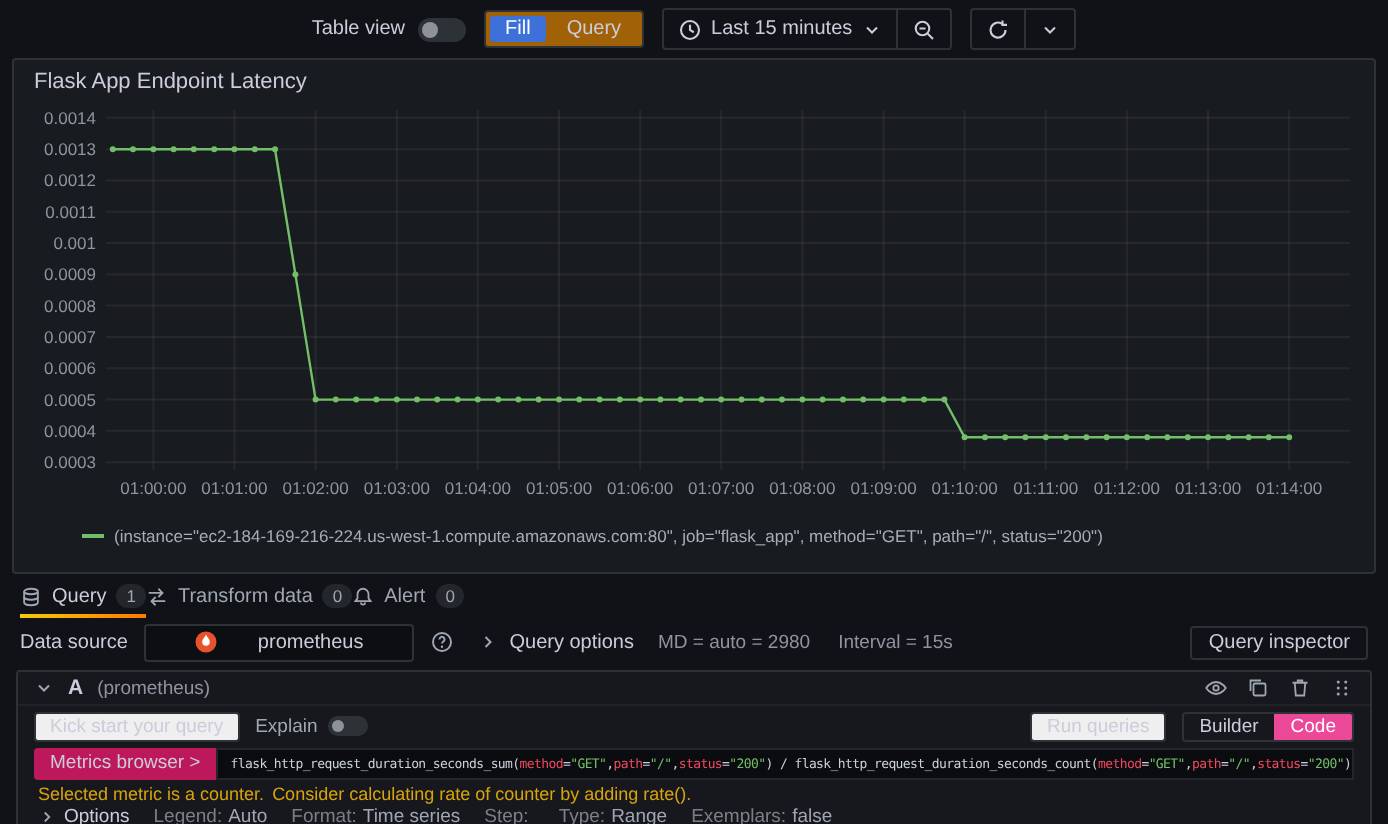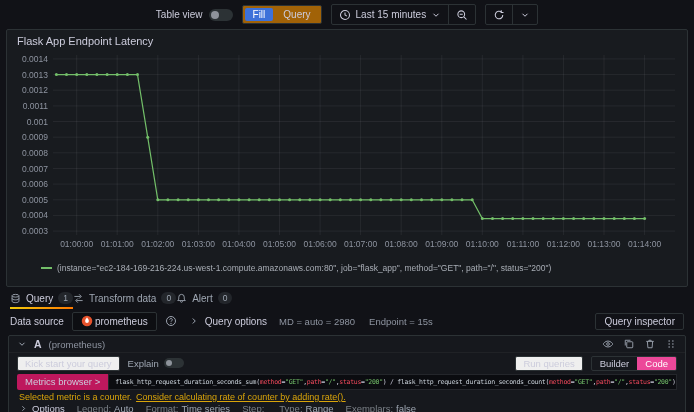--- a/index.html
+++ b/index.html
@@ -32,21 +32,21 @@
   .legend-mark{width:11px;height:0;border-top:2px solid #73bf69}
 
   
   .tabs{display:flex;align-items:center;padding:0 10px;height:19px;margin-top:3px}
   .tab{display:flex;align-items:center;gap:5px;font-size:10px;color:#9fa7b3;height:100%;cursor:pointer;border-bottom:2px solid transparent;padding-bottom:1px}
   .tab.active{color:#ccccdc;border-image:linear-gradient(90deg,#f2cc0c,#ff7800) 1}
   .badge{background:#23262b;border-radius:8px;padding:0 5px;font-size:8.5px;color:#9fa7b3;line-height:12px}
 
   
   .ds-row{display:flex;align-items:center;gap:8px;padding:4px 10px;height:24px;font-size:10px}
-  .ds-picker{display:flex;align-items:center;gap:2px;height:19px;padding:0 8px;background:#0d0e12;border:1px solid #2c3235;border-radius:2px;cursor:pointer}
+  .ds-picker{display:flex;align-items:center;gap:20px;height:19px;padding:0 24px;background:#0d0e12;border:1px solid #2c3235;border-radius:2px;cursor:pointer}
   .icon-btn{color:#9fa7b3;display:flex;align-items:center;cursor:pointer}
   .qo{display:flex;align-items:center;gap:6px;margin-left:4px;cursor:pointer}
   .qo-sum{color:#8e94a0;font-size:9.5px;display:flex;gap:14px;margin-left:4px}
   .sec-btn{border:1px solid #2c3235;border-radius:2px;padding:2px 8px;font-size:10px;color:#ccccdc;background:transparent;cursor:pointer;white-space:nowrap}
 
   
   .qcard{margin:2px 8px 0;border:1px solid #2c3235;border-radius:2px;background:#16181d;overflow:hidden}
   .q-header{display:flex;align-items:center;gap:7px;padding:2px 8px;border-bottom:1px solid #202226;height:17px}
   .q-ref{font-size:10.5px;font-weight:700;color:#ccccdc}
   .q-ds{font-size:9.5px;color:#8e94a0}
@@ -60,21 +60,21 @@
   .seg-item{padding:1px 8px;font-size:9.5px;color:#ccccdc;cursor:pointer}
   .seg-item.sel{background:#ec4899;color:#fff}
   .q-editor{display:flex;padding:1px 8px;height:18px}
   .mb-btn{background:#be185d;border-radius:2px 0 0 2px;padding:2px 8px;font-size:9.5px;color:#ccccdc;white-space:nowrap;cursor:pointer}
   .code-box{flex:1;background:#0b0c10;border:1px solid #24262b;padding:3px 6px;font-family:"DejaVu Sans Mono",monospace;font-size:6.5px;letter-spacing:-0.3px;white-space:nowrap;overflow:hidden;color:#ccccdc;cursor:text}
   .tok-metric{color:#c9d1d9}
   .tok-label{color:#f2495c}
   .tok-string{color:#73bf69}
   .tok-op{color:#ccccdc}
   .q-warning{padding:0 10px;font-size:9px;color:#d9a40a;height:12px;display:flex;align-items:center;gap:4px}
-  .q-warning .wlink{color:#d9a40a;text-decoration:underline;cursor:pointer}
+  .q-warning .wlink{color:#d9a40a;cursor:pointer}
   .q-options{display:flex;align-items:center;gap:12px;padding:0 10px 3px;font-size:9.5px;color:#9fa7b3;height:14px}
   .opts-title{color:#ccccdc;display:flex;align-items:center;gap:4px;cursor:pointer}
   .opt-label{color:#7b8087;margin-right:3px}
   .opt-val{color:#9fa7b3}
 </style>
 </head>
 <body>
 
 <div class="topbar">
   <div class="tv">
@@ -309,21 +309,21 @@
   <span class="qo">
     <span>
         <svg class="ic" width="10" height="10" viewBox="0 0 16 16" fill="none" stroke="#9fa7b3" stroke-width="1.6">
           <path d="M6 4l4 4-4 4"></path>
         </svg>
       </span>
     <span>Query options</span>
   </span>
   <span class="qo-sum">
     <span>MD = auto = 2980</span>
-    <span>Endpoint = 15s</span>
+    <span>Interval = 15s</span>
   </span>
   <span class="spacer"></span>
   <button class="sec-btn">Query inspector</button>
 </div>
 
 <div class="qcard">
   <div class="q-header">
     <span>
         <svg class="ic" width="10" height="10" viewBox="0 0 16 16" fill="none" stroke="#9fa7b3" stroke-width="1.6">
           <path d="M4 6l4 4 4-4"></path>

